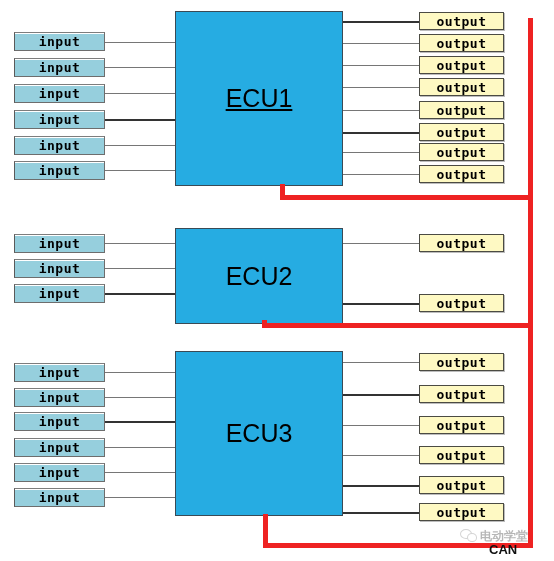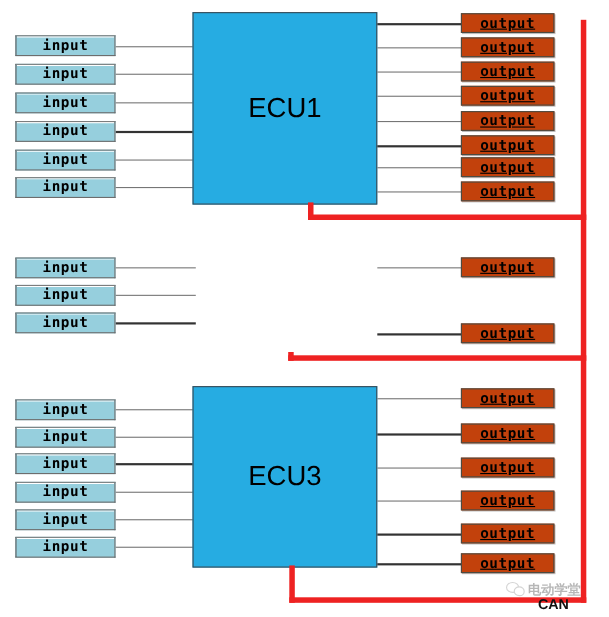--- a/index.html
+++ b/index.html
@@ -51,24 +51,23 @@
     line-height: 1;
   }
   .in-box {
     background: #96cfdd;
     border: 1.5px solid #6d6d6d;
     border-top-color: #7d7d7d;
     border-left-color: #5a5a5a;
     box-shadow: 0 1px 0 0 #ffffff inset;
   }
   .out-box {
-    background: #c2410c;
+    background: #fef9c3;
     border: 1.5px solid #4b4b43;
     box-shadow: 1px 1px 0 0 #bdbdbd;
-    text-decoration: underline;
   }
 
   
   .wire {
     position: absolute;
     height: 1px;
     background: #767676;
   }
   .wire.dark {
     background: #333333;
@@ -148,21 +147,21 @@
   <div class="io-box in-box" style="left:14px; top:110px; width:91px; height:19px;">
       <span>input</span>
     </div>
   <div class="io-box in-box" style="left:14px; top:136px; width:91px; height:19px;">
       <span>input</span>
     </div>
   <div class="io-box in-box" style="left:14px; top:161px; width:91px; height:19px;">
       <span>input</span>
     </div>
 
-  <div class="ecu" style="left:175px; top:11px; width:168px; height:175px;">
+  <div class="ecu" style="left:175px; top:11px; width:168px; height:175px;text-decoration:underline;">
     <span class="ecu-label">ECU1</span>
   </div>
 
   <div class="wire dark" style="left:343px; top:21px;  width:78px;"></div>
   <div class="wire" style="left:343px; top:43px;  width:78px;"></div>
   <div class="wire" style="left:343px; top:65px;  width:78px;"></div>
   <div class="wire" style="left:343px; top:87px;  width:78px;"></div>
   <div class="wire" style="left:343px; top:110px; width:78px;"></div>
   <div class="wire dark" style="left:343px; top:132px; width:78px;"></div>
   <div class="wire" style="left:343px; top:152px; width:78px;"></div>
@@ -200,20 +199,23 @@
   <div class="io-box in-box" style="left:14px; top:234px; width:91px; height:19px;">
       <span>input</span>
     </div>
   <div class="io-box in-box" style="left:14px; top:259px; width:91px; height:19px;">
       <span>input</span>
     </div>
   <div class="io-box in-box" style="left:14px; top:284px; width:91px; height:19px;">
       <span>input</span>
     </div>
 
+  <div class="ecu" style="left:175px; top:228px; width:168px; height:96px;">
+    <span class="ecu-label">ECU2</span>
+  </div>
 
   <div class="wire" style="left:343px; top:243px; width:78px;"></div>
   <div class="wire dark" style="left:343px; top:303px; width:78px;"></div>
 
   <div class="io-box out-box" style="left:419px; top:234px; width:85px; height:18px;">
       <span>output</span>
     </div>
   <div class="io-box out-box" style="left:419px; top:294px; width:85px; height:18px;">
       <span>output</span>
     </div>

